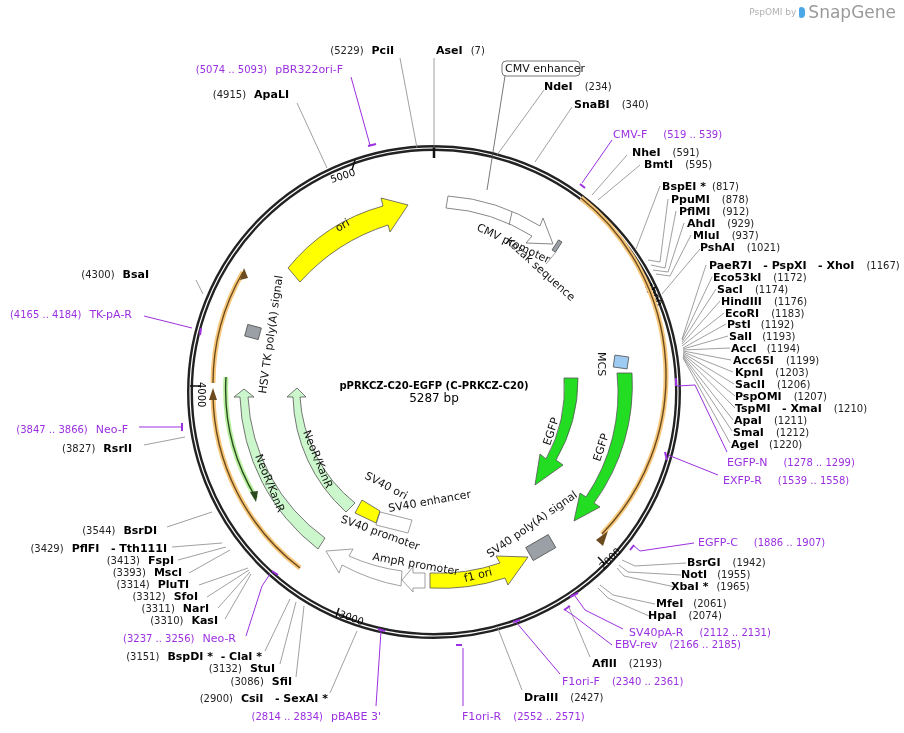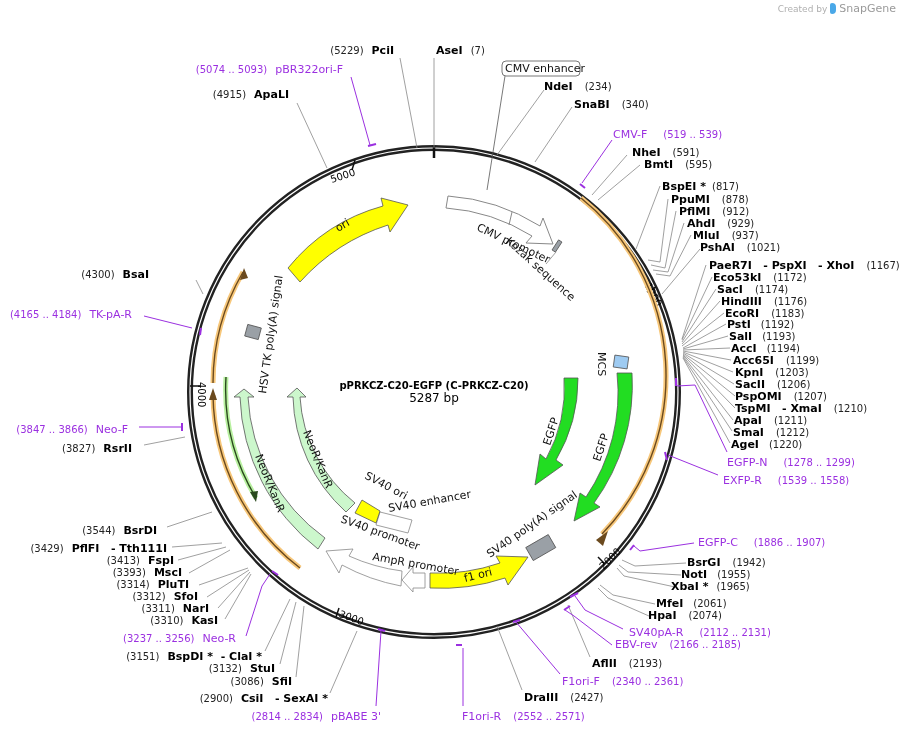--- a/index.html
+++ b/index.html
@@ -1,32 +1,32 @@
 <!DOCTYPE html>
 <html><head>
 <meta charset="utf-8">
 <style>
   html, body { margin:0; padding:0; background:#ffffff; }
   body { width:904px; height:733px; position:relative; overflow:hidden; font-family:"DejaVu Sans", sans-serif; }
   #map { position:absolute; left:0; top:0; }
   .credit { position:absolute; right:8px; top:2px; font-size:9px; color:#b0b0b0; display:flex; align-items:center; gap:3px; }
   .credit .logo { width:6px; height:11px; background:#4aa8e8; border-radius:2px 4px 4px 2px; display:inline-block; }
-  .credit .brand { font-size:11px; color:#9a9a9a; }
+  .credit .brand { font-size:17px; color:#9a9a9a; }
   text { font-family:"DejaVu Sans", sans-serif; }
   .enz { font-weight:bold; font-size:11px; fill:#000; }
   .pos { font-size:10px; fill:#222; }
   .pri { font-size:11px; fill:#9b30e0; }
   .prip { font-size:10px; fill:#9b30e0; }
   .feat { font-size:11px; fill:#111; }
 </style>
 </head>
 <body>
 
 <div class="credit">
-  <span>Created by</span>
+  <span>PspOMI by</span>
   <span class="logo"></span>
   <span class="brand">SnapGene</span>
 </div>
 
 <svg id="map" width="904" height="733" viewBox="0 0 904 733" xmlns="http://www.w3.org/2000/svg">
 
   <g>
     <circle cx="434" cy="392" r="244" fill="none" stroke="#222" stroke-width="6"></circle>
     <circle cx="434" cy="392" r="244" fill="none" stroke="#fff" stroke-width="1.2"></circle>
   </g>

